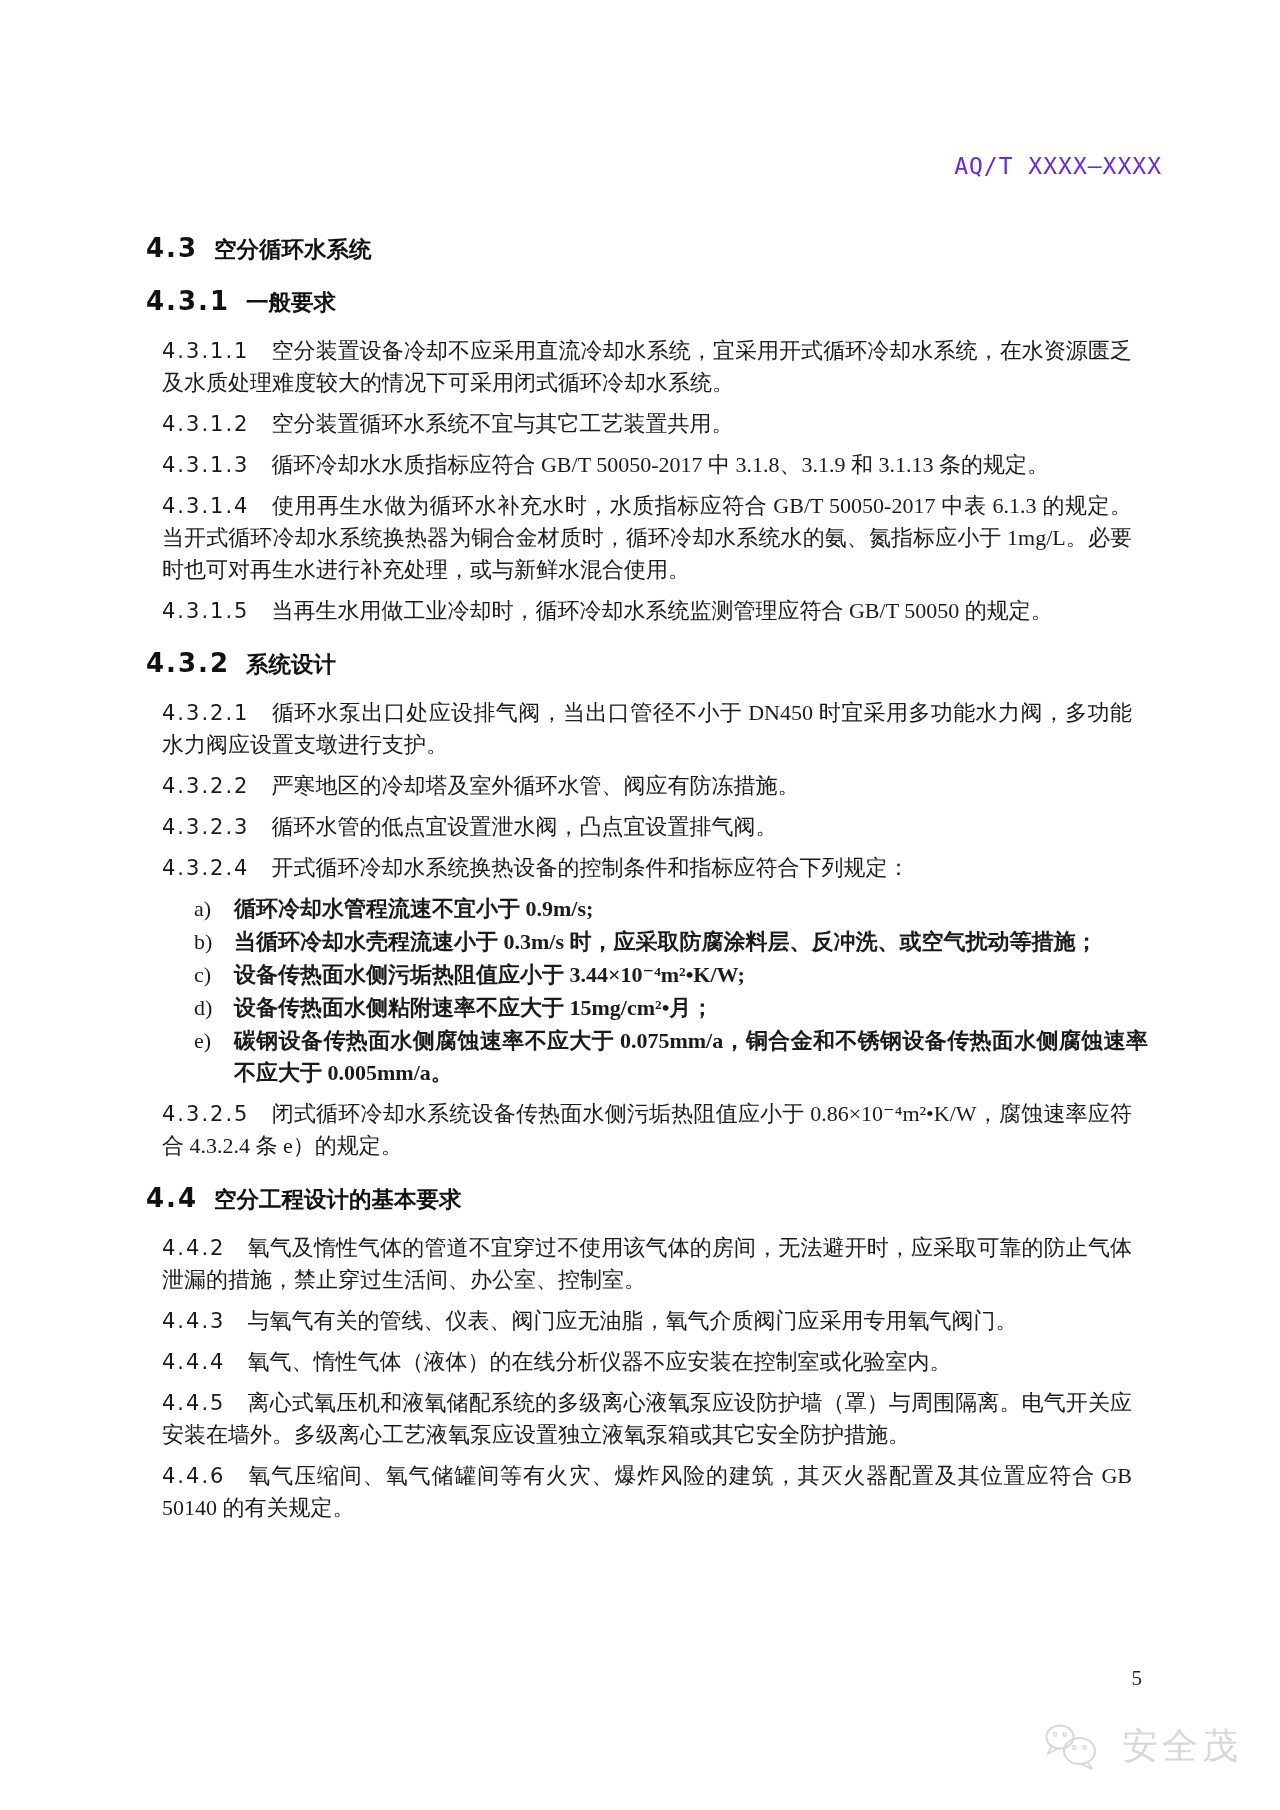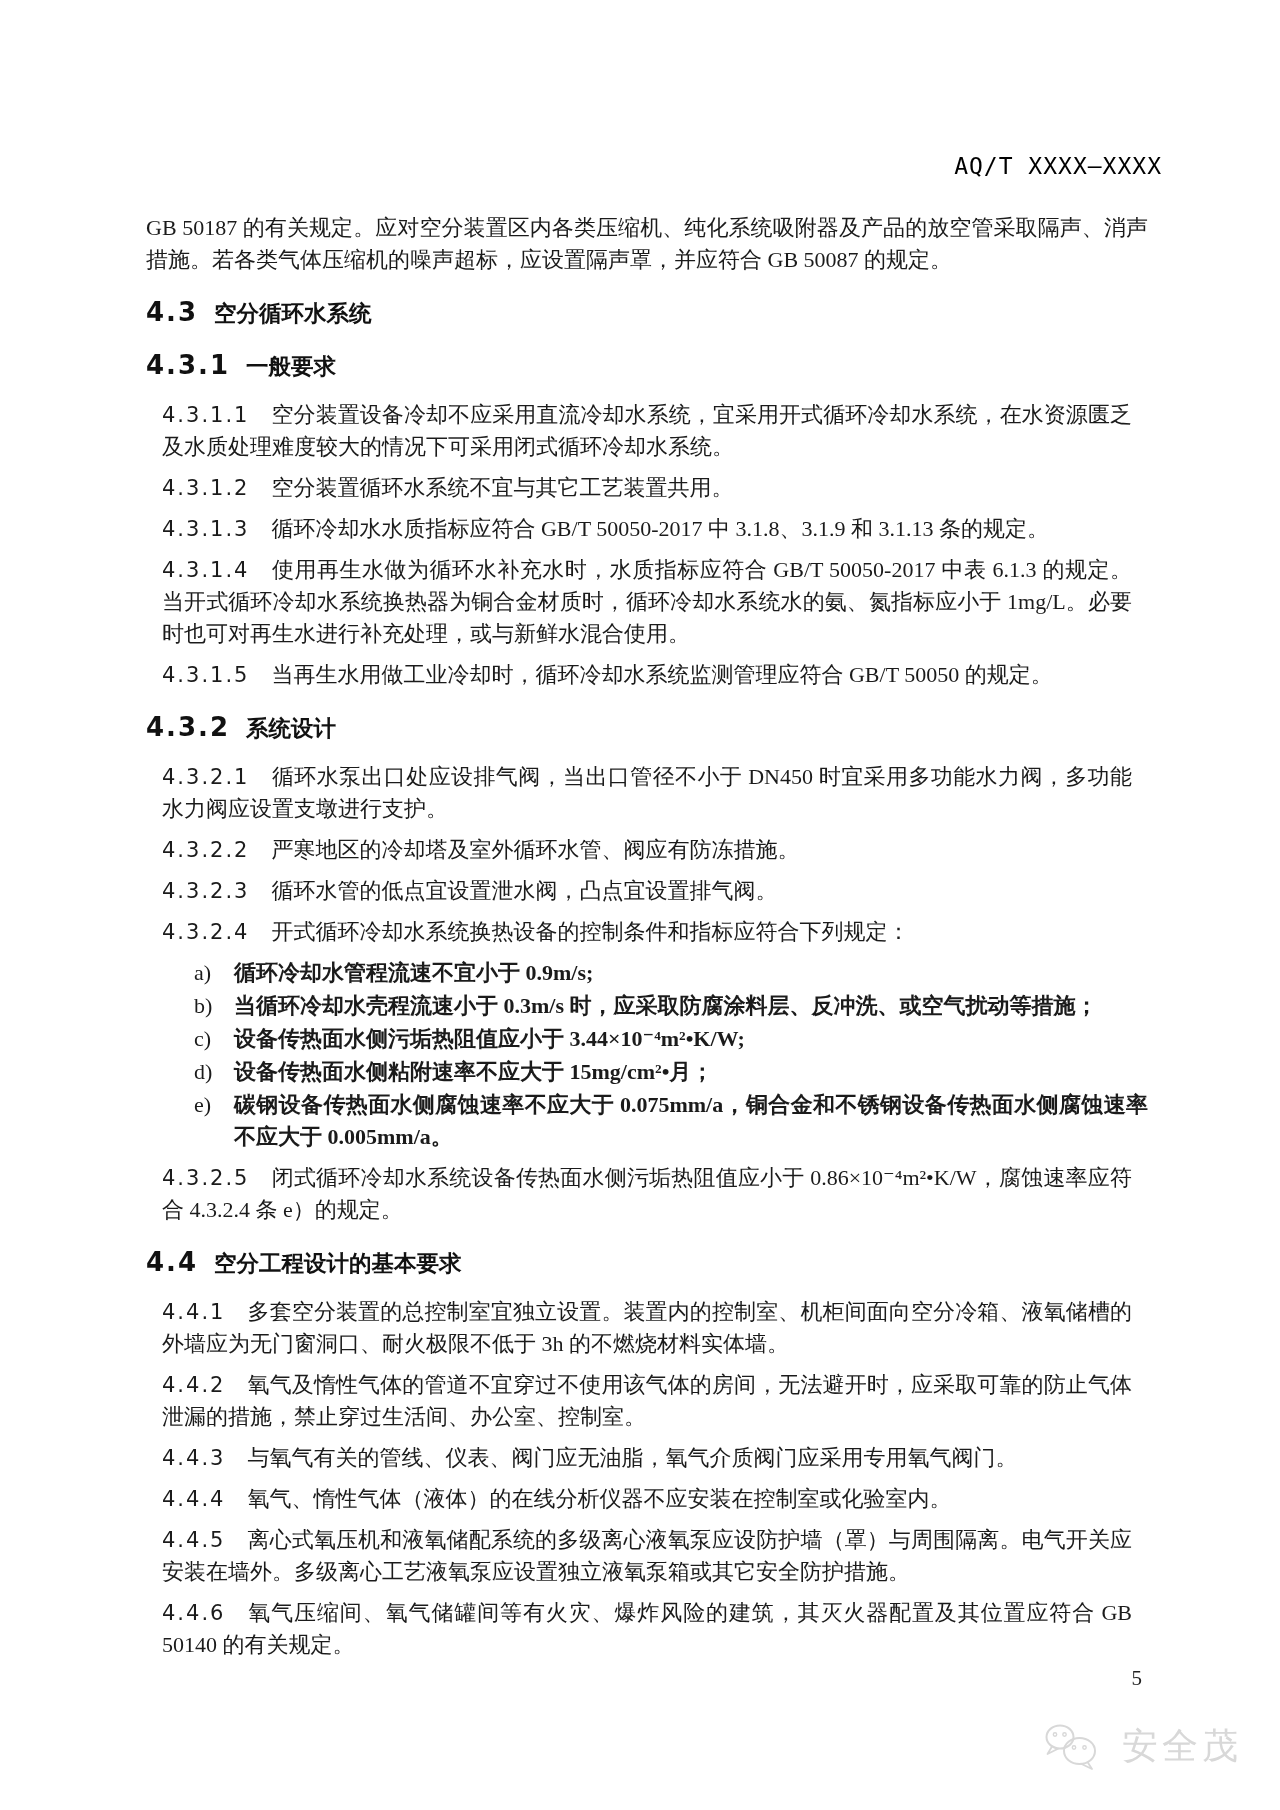--- a/index.html
+++ b/index.html
@@ -7,21 +7,21 @@
     width:1280px;height:1810px;position:relative;
     background:#ffffff;
     font-family:"Liberation Serif","DejaVu Serif",serif;
     font-size:22px;line-height:32px;color:#1b1b1b;
     -webkit-font-smoothing:antialiased;
   }
   .page{position:absolute;inset:0;background:#ffffff;overflow:hidden;}
   .doc-header{
     position:absolute;top:150px;right:118px;
     font-family:"DejaVu Sans Mono",monospace;
-    font-size:23px;letter-spacing:1px;color:#000000;margin-left:32px;
+    font-size:23px;letter-spacing:1px;color:#6d28d9;margin-left:32px;
   }
   .doc-body{position:absolute;top:212px;left:146px;width:1002px;}
   .para{margin:0 0 10px;text-align:justify;}
   .clause{margin:9px 16px;text-align:justify;}
   .num{
     font-family:"DejaVu Sans",sans-serif;
     font-size:21px;letter-spacing:2px;margin-right:22px;white-space:nowrap;
   }
   .heading{
     margin:20px 0 17px;
@@ -47,21 +47,20 @@
   .watermark svg{display:block;}
 </style>
 </head>
 <body>
 
 <div class="page">
 
   <div class="doc-header">AQ/T XXXX—XXXX</div>
 
   <main class="doc-body">
-      <p class="para">GB 50187 的有关规定。应对空分装置区内各类压缩机、纯化系统吸附器及产品的放空管采取隔声、消声措施。若各类气体压缩机的噪声超标，应设置隔声罩，并应符合 GB 50087 的规定。</p>
       <p class="heading"><span class="num">4.3</span><span class="title">空分循环水系统</span></p>
       <p class="heading"><span class="num">4.3.1</span><span class="title">一般要求</span></p>
       <p class="clause"><span class="num">4.3.1.1</span><span class="text">空分装置设备冷却不应采用直流冷却水系统，宜采用开式循环冷却水系统，在水资源匮乏及水质处理难度较大的情况下可采用闭式循环冷却水系统。</span></p>
       <p class="clause"><span class="num">4.3.1.2</span><span class="text">空分装置循环水系统不宜与其它工艺装置共用。</span></p>
       <p class="clause"><span class="num">4.3.1.3</span><span class="text">循环冷却水水质指标应符合 GB/T 50050-2017 中 3.1.8、3.1.9 和 3.1.13 条的规定。</span></p>
       <p class="clause"><span class="num">4.3.1.4</span><span class="text">使用再生水做为循环水补充水时，水质指标应符合 GB/T 50050-2017 中表 6.1.3 的规定。当开式循环冷却水系统换热器为铜合金材质时，循环冷却水系统水的氨、氮指标应小于 1mg/L。必要时也可对再生水进行补充处理，或与新鲜水混合使用。</span></p>
       <p class="clause"><span class="num">4.3.1.5</span><span class="text">当再生水用做工业冷却时，循环冷却水系统监测管理应符合 GB/T 50050 的规定。</span></p>
       <p class="heading"><span class="num">4.3.2</span><span class="title">系统设计</span></p>
       <p class="clause"><span class="num">4.3.2.1</span><span class="text">循环水泵出口处应设排气阀，当出口管径不小于 DN450 时宜采用多功能水力阀，多功能水力阀应设置支墩进行支护。</span></p>
       <p class="clause"><span class="num">4.3.2.2</span><span class="text">严寒地区的冷却塔及室外循环水管、阀应有防冻措施。</span></p>
@@ -82,21 +81,20 @@
       <div class="li">
         <span class="letter">d)</span>
         <span class="litext">设备传热面水侧粘附速率不应大于 15mg/cm²•月；</span>
       </div>
       <div class="li">
         <span class="letter">e)</span>
         <span class="litext">碳钢设备传热面水侧腐蚀速率不应大于 0.075mm/a，铜合金和不锈钢设备传热面水侧腐蚀速率不应大于 0.005mm/a。</span>
       </div>
       <p class="clause"><span class="num">4.3.2.5</span><span class="text">闭式循环冷却水系统设备传热面水侧污垢热阻值应小于 0.86×10⁻⁴m²•K/W，腐蚀速率应符合 4.3.2.4 条 e）的规定。</span></p>
       <p class="heading"><span class="num">4.4</span><span class="title">空分工程设计的基本要求</span></p>
-      <p class="clause"><span class="num">4.4.1</span><span class="text">多套空分装置的总控制室宜独立设置。装置内的控制室、机柜间面向空分冷箱、液氧储槽的外墙应为无门窗洞口、耐火极限不低于 3h 的不燃烧材料实体墙。</span></p>
       <p class="clause"><span class="num">4.4.2</span><span class="text">氧气及惰性气体的管道不宜穿过不使用该气体的房间，无法避开时，应采取可靠的防止气体泄漏的措施，禁止穿过生活间、办公室、控制室。</span></p>
       <p class="clause"><span class="num">4.4.3</span><span class="text">与氧气有关的管线、仪表、阀门应无油脂，氧气介质阀门应采用专用氧气阀门。</span></p>
       <p class="clause"><span class="num">4.4.4</span><span class="text">氧气、惰性气体（液体）的在线分析仪器不应安装在控制室或化验室内。</span></p>
       <p class="clause"><span class="num">4.4.5</span><span class="text">离心式氧压机和液氧储配系统的多级离心液氧泵应设防护墙（罩）与周围隔离。电气开关应安装在墙外。多级离心工艺液氧泵应设置独立液氧泵箱或其它安全防护措施。</span></p>
       <p class="clause"><span class="num">4.4.6</span><span class="text">氧气压缩间、氧气储罐间等有火灾、爆炸风险的建筑，其灭火器配置及其位置应符合 GB 50140 的有关规定。</span></p>
     </main>
 
   <div class="page-number">5</div>
 
   <div class="watermark">

